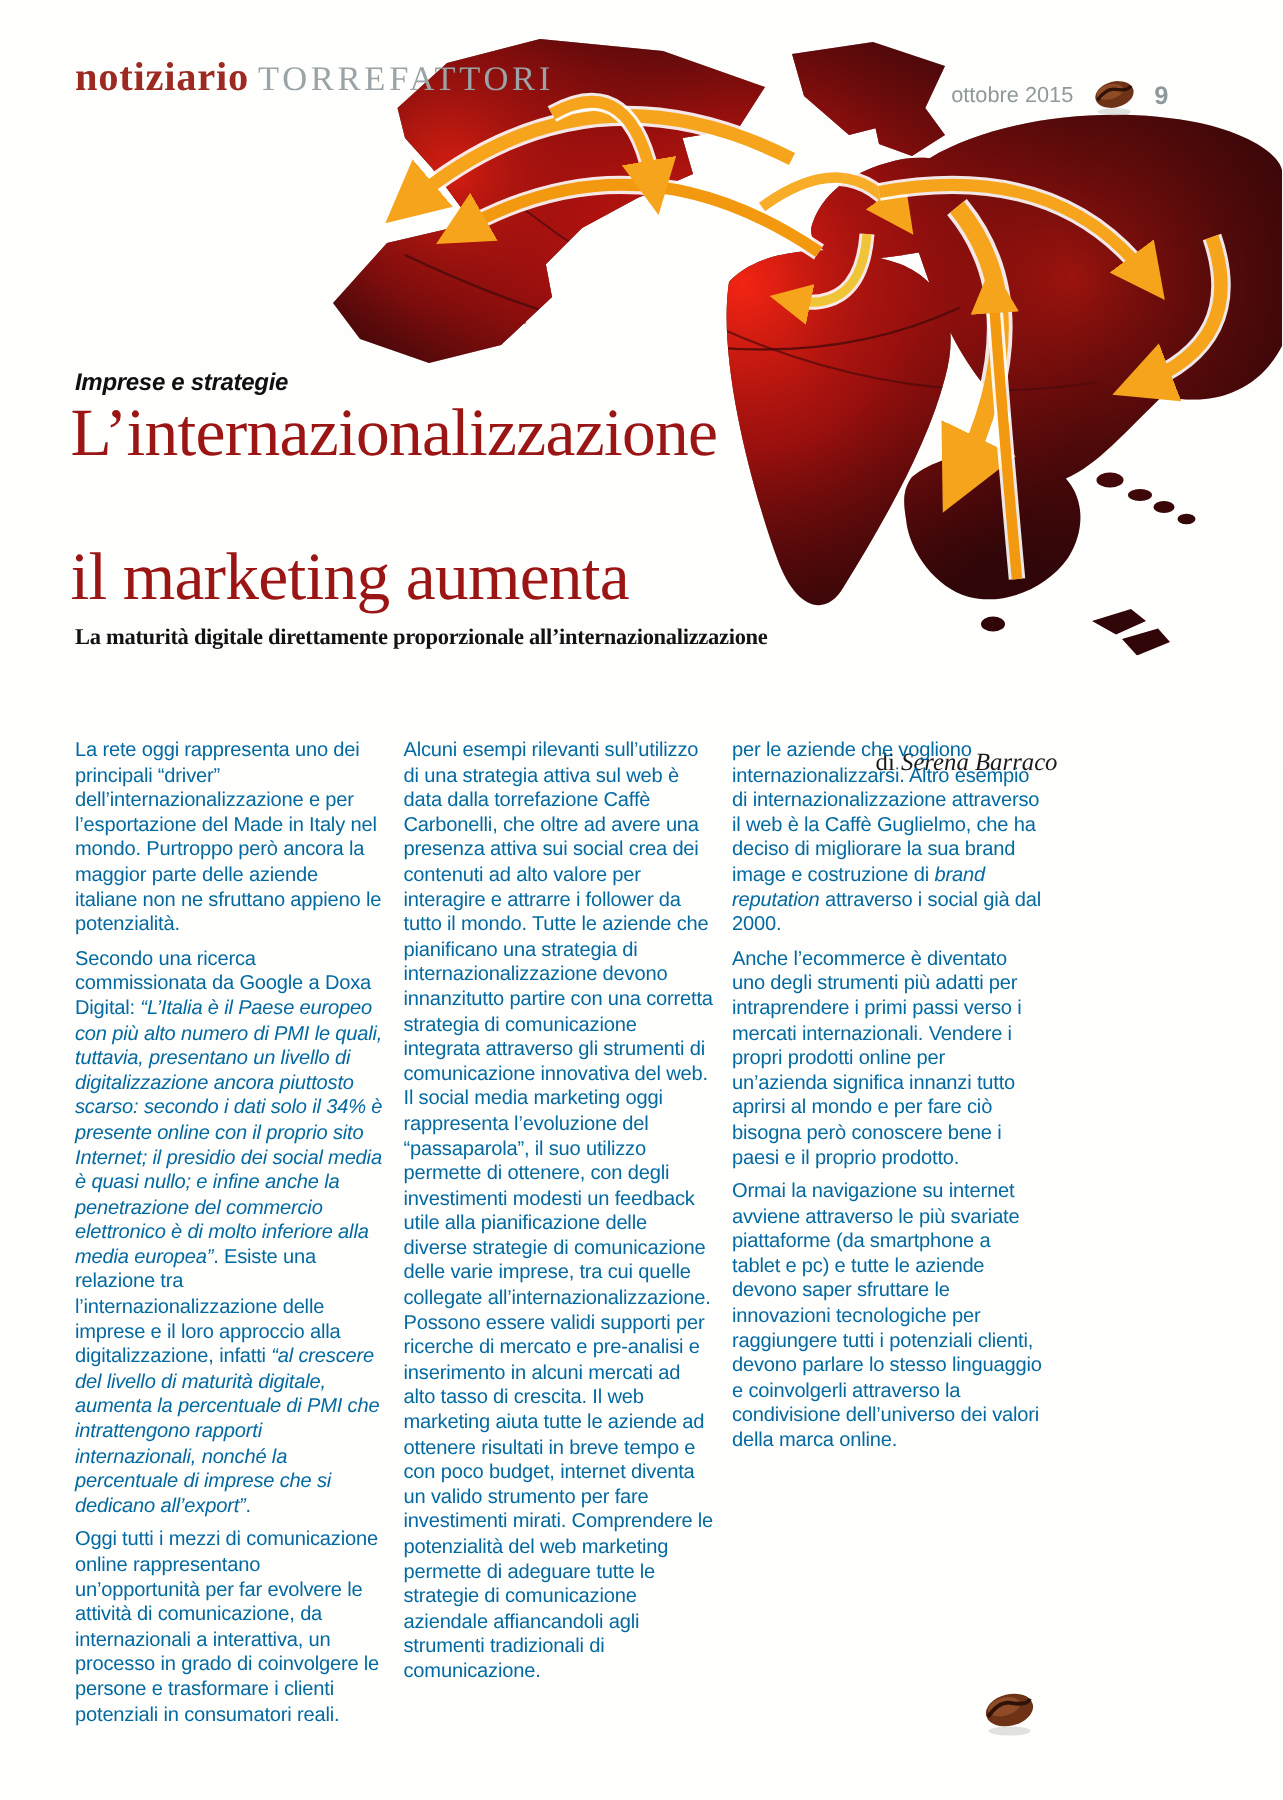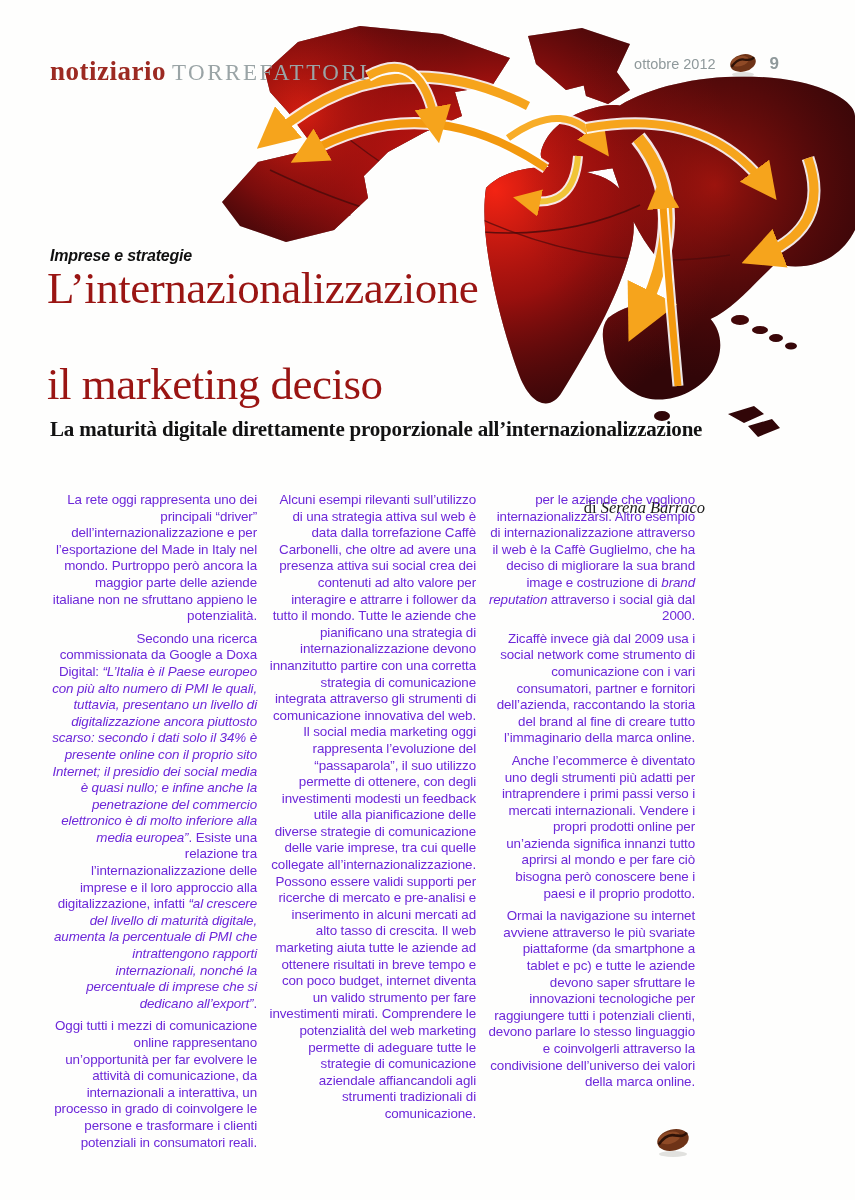--- a/index.html
+++ b/index.html
@@ -3,21 +3,21 @@
 <meta charset="utf-8">
 <style>
   html,body{margin:0;padding:0;}
   body{background:#ffffff;}
   .page{
     position:relative; width:855px; height:1200px; margin:0 auto;
     background:#fefefd; overflow:hidden;
     font-family:"Liberation Sans", sans-serif;
   }
   
-  .brand{position:absolute; left:50px; top:56px; z-index:3; white-space:nowrap;text-align:center;}
+  .brand{position:absolute; left:50px; top:36px; z-index:3; white-space:nowrap;text-align:center;}
   .brand .primary{
     font-family:"Liberation Serif", serif; font-weight:700; font-size:27px;
     color:#9c2a22; letter-spacing:.5px;
   }
   .brand .secondary{
     font-family:"Liberation Serif", serif; font-weight:400; font-size:23px;
     color:#9aa4a6; letter-spacing:2.5px; margin-left:6px;
   }
   .header-right{
     position:absolute; top:50px; right:76px; z-index:3;
@@ -33,36 +33,36 @@
     font-size:16px; font-weight:700; color:#101010; letter-spacing:-.2px;font-style:italic;
   }
   .title{
     position:absolute; left:47px; top:264px; z-index:2;
     font-family:"Liberation Serif", serif; font-weight:400;
     font-size:45px; line-height:48px; color:#9a1513; letter-spacing:-.5px;
   }
   .subtitle{
     position:absolute; left:50px; top:417px; z-index:2;
     font-family:"Liberation Serif", serif; font-weight:700;
-    font-size:21px; color:#121212; letter-spacing:-.2px;
+    font-size:15px; color:#121212; letter-spacing:-.2px;
   }
   .byline{
     position:absolute; left:60px; top:455px; width:645px; z-index:2;
     text-align:right; font-family:Liberation Serif, serif; font-size:16.5px; color:#1a1a1a;margin-top:43px;
   }
   .byline .author{font-style:italic;}
   
   .columns{
     position:absolute; left:50px; top:492px; width:646px; z-index:2;
     display:flex; gap:12px;
   }
   .col{flex:0 0 207px; width:207px;}
   .col p{
     margin:0 0 6px 0; font-size:13.4px; line-height:16.6px;
-    color:#6d28d9; letter-spacing:-.12px; text-align:right;
+    color:#0369a1; letter-spacing:-.12px; text-align:left;
   }
   .col p .it{font-style:italic;}
   
   .bean-footer{position:absolute; left:651px; top:1124px; z-index:2; width:44px; height:34px;}
 </style>
 </head>
 <body>
 
 <div class="page">
 
@@ -142,58 +142,57 @@
       <path d="M598,138 Q622,208 550,236" stroke="#ffffff" stroke-width="13" opacity="0.9"></path>
       <path d="M598,138 Q622,208 550,236" stroke="#f6a41c" stroke-width="9" marker-end="url(#ah)"></path>
     </g>
   </svg>
 
   <div class="brand">
     <span class="primary">notiziario</span><span class="secondary">TORREFATTORI</span>
   </div>
 
   <div class="header-right">
-    <span class="issue-date">ottobre 2012</span>
+    <span class="issue-date">ottobre 2015</span>
     <svg width="36" height="28" viewBox="0 0 36 28" aria-hidden="true">
       <ellipse cx="18" cy="24.5" rx="11" ry="2.4" fill="#c9c9c4" opacity="0.55"></ellipse>
       <g transform="rotate(-14 18 13)">
         <ellipse cx="18" cy="13" rx="13" ry="8.6" fill="#6e3317"></ellipse>
         <ellipse cx="15.5" cy="10.5" rx="9" ry="5" fill="#97502a" opacity="0.8"></ellipse>
         <path d="M6,14 Q14,7 20,10 Q27,13 30,10" fill="none" stroke="#2e1207" stroke-width="2.2"></path>
       </g>
     </svg>
     <span class="page-num">9</span>
   </div>
 
   <div class="kicker">Imprese e strategie</div>
 
   <h1 class="title" style="margin:0;">
     <span>L’internazionalizzazione</span><br>
     <br>
-    <span>il marketing deciso</span>
+    <span>il marketing aumenta</span>
   </h1>
 
   <div class="subtitle">La maturità digitale direttamente proporzionale all’internazionalizzazione</div>
 
   <div class="byline">
     <span>di </span><span class="author">Serena Barraco</span>
   </div>
 
   <div class="columns">
     <div class="col">
         <p><span>La rete oggi rappresenta uno dei principali “driver” dell’internazionalizzazione e per l’esportazione del Made in Italy nel mondo. Purtroppo però ancora la maggior parte delle aziende italiane non ne sfruttano appieno le potenzialità.</span></p>
         <p><span>Secondo una ricerca commissionata da Google a Doxa Digital: </span><span class="it">“L’Italia è il Paese europeo con più alto numero di PMI le quali, tuttavia, presentano un livello di digitalizzazione ancora piuttosto scarso: secondo i dati solo il 34% è presente online con il proprio sito Internet; il presidio dei social media è quasi nullo; e infine anche la penetrazione del commercio elettronico è di molto inferiore alla media europea”</span><span>. Esiste una relazione tra l’internazionalizzazione delle imprese e il loro approccio alla digitalizzazione, infatti </span><span class="it">“al crescere del livello di maturità digitale, aumenta la percentuale di PMI che intrattengono rapporti internazionali, nonché la percentuale di imprese che si dedicano all’export”</span><span>.</span></p>
         <p><span>Oggi tutti i mezzi di comunicazione online rappresentano un’opportunità per far evolvere le attività di comunicazione, da internazionali a interattiva, un processo in grado di coinvolgere le persone e trasformare i clienti potenziali in consumatori reali.</span></p>
       </div>
     <div class="col">
         <p><span>Alcuni esempi rilevanti sull’utilizzo di una strategia attiva sul web è data dalla torrefazione Caffè Carbonelli, che oltre ad avere una presenza attiva sui social crea dei contenuti ad alto valore per interagire e attrarre i follower da tutto il mondo.  Tutte le aziende che pianificano una strategia di internazionalizzazione devono innanzitutto partire con una corretta strategia di comunicazione integrata attraverso gli strumenti di comunicazione innovativa del web. Il social media marketing oggi rappresenta l’evoluzione del “passaparola”, il suo utilizzo permette di ottenere, con degli investimenti modesti un feedback utile alla pianificazione delle diverse strategie di comunicazione delle varie imprese, tra cui quelle collegate all’internazionalizzazione. Possono essere validi supporti per ricerche di mercato e pre-analisi e inserimento in alcuni mercati ad alto tasso di crescita. Il web marketing aiuta tutte le aziende ad ottenere risultati in breve tempo e con poco budget, internet diventa un valido strumento per  fare investimenti mirati. Comprendere le potenzialità del web marketing permette di adeguare tutte le strategie di comunicazione aziendale affiancandoli agli strumenti tradizionali di comunicazione.</span></p>
       </div>
     <div class="col">
         <p><span>per le aziende che vogliono internazionalizzarsi. Altro esempio di internazionalizzazione attraverso il web è la Caffè Guglielmo, che ha deciso di migliorare la sua brand image e costruzione di </span><span class="it">brand reputation</span><span> attraverso i social già dal 2000.</span></p>
-        <p><span>Zicaffè invece già dal 2009 usa i social network come strumento di comunicazione con i vari consumatori, partner e fornitori dell’azienda, raccontando la storia del brand al fine di creare tutto l’immaginario della marca online.</span></p>
         <p><span>Anche l’ecommerce è diventato uno degli strumenti più adatti per intraprendere i primi passi verso i mercati internazionali. Vendere i propri prodotti online per un’azienda significa innanzi tutto aprirsi al mondo e per fare ciò bisogna però conoscere bene i paesi e il proprio prodotto.</span></p>
         <p><span>Ormai la navigazione su internet avviene attraverso le più svariate piattaforme (da smartphone a tablet e pc) e tutte le aziende devono saper sfruttare le innovazioni tecnologiche per raggiungere tutti i potenziali clienti, devono parlare lo stesso linguaggio e coinvolgerli attraverso la condivisione dell’universo dei valori della marca online.</span></p>
       </div>
   </div>
 
   <svg class="bean-footer" viewBox="0 0 44 34" aria-hidden="true">
     <ellipse cx="22" cy="30" rx="14" ry="3" fill="#c9c9c4" opacity="0.55"></ellipse>
     <g transform="rotate(-14 22 16)">
       <ellipse cx="22" cy="16" rx="16" ry="10.5" fill="#6e3317"></ellipse>
       <ellipse cx="19" cy="13" rx="11" ry="6" fill="#97502a" opacity="0.8"></ellipse>

